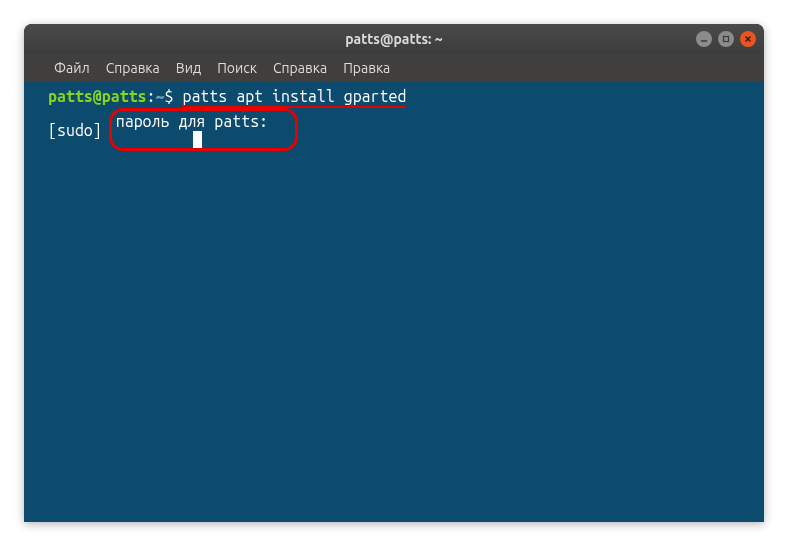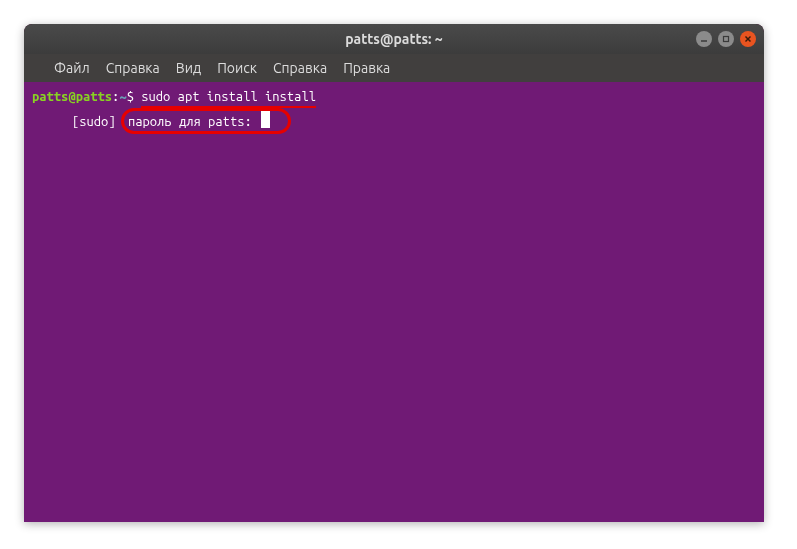--- a/index.html
+++ b/index.html
@@ -71,56 +71,57 @@
       padding: 0 22px;
     }
     .menu-item {
       color: #dcdcdc;
       font-family: "Ubuntu", sans-serif;
       font-size: 14px;
       padding: 3px 8px;
       cursor: pointer;
     }
     .terminal-body {
-      padding: 4px 8px;
-      font-size: 13px;
+      padding: 4px 24px;
+      font-size: 16px;
       line-height: 20px;
       font-family: "Ubuntu Mono", "DejaVu Sans Mono", monospace;
-      background: #701a75;
+      background: #0c4a6e;
       height: calc(100% - 58px);
       position: relative;
     }
     .line1 {
       display: flex;
       white-space: pre;
     }
     .prompt-user { color: #88d222; font-weight: bold; }
     .prompt-colon { color: #ffffff; }
     .prompt-path { color: #6a9fb5; font-weight: bold; }
     .prompt-dollar { color: #ffffff; }
     .prompt-cmd { 
       color: #ffffff; 
       border-bottom: 2px solid #e60000;
       padding-bottom: 0px;
     }
     .line2 {
       display: flex;
       align-items: center;
       white-space: pre;
-      margin-left: 40px;
     }
     .sudo-prefix { 
       color: #ffffff; 
     }
     .highlight-oval {
       display: inline-flex;
+      align-items: center;
       border: 3px solid #e60000;
       border-radius: 14px;
       padding: 0px 18px 0px 4px;
       margin-left: -2px;
+      flex-direction: column;
     }
     .sudo-text { color: #ffffff; }
     .cursor {
       display: inline-block;
       width: 9px;
       height: 17px;
       background: #ffffff;
       vertical-align: middle;
       margin-left: 2px;
     }
@@ -153,19 +154,19 @@
   <div class="menubar">
     <span class="menu-item">Файл</span>
     <span class="menu-item">Справка</span>
     <span class="menu-item">Вид</span>
     <span class="menu-item">Поиск</span>
     <span class="menu-item">Справка</span>
     <span class="menu-item">Правка</span>
   </div>
   <div class="terminal-body">
     <div class="line1">
-      <span class="prompt-user">patts@patts</span><span class="prompt-colon">:</span><span class="prompt-path">~</span><span class="prompt-dollar">$ </span><span class="prompt-cmd">sudo apt install install</span>
+      <span class="prompt-user">patts@patts</span><span class="prompt-colon">:</span><span class="prompt-path">~</span><span class="prompt-dollar">$ </span><span class="prompt-cmd">patts apt install gparted</span>
     </div>
     <div class="line2">
       <span class="sudo-prefix">[sudo] </span><span class="highlight-oval"><span class="sudo-text">пароль для patts: </span><span class="cursor"></span></span>
     </div>
   </div>
 </div>
 
 </body></html>

